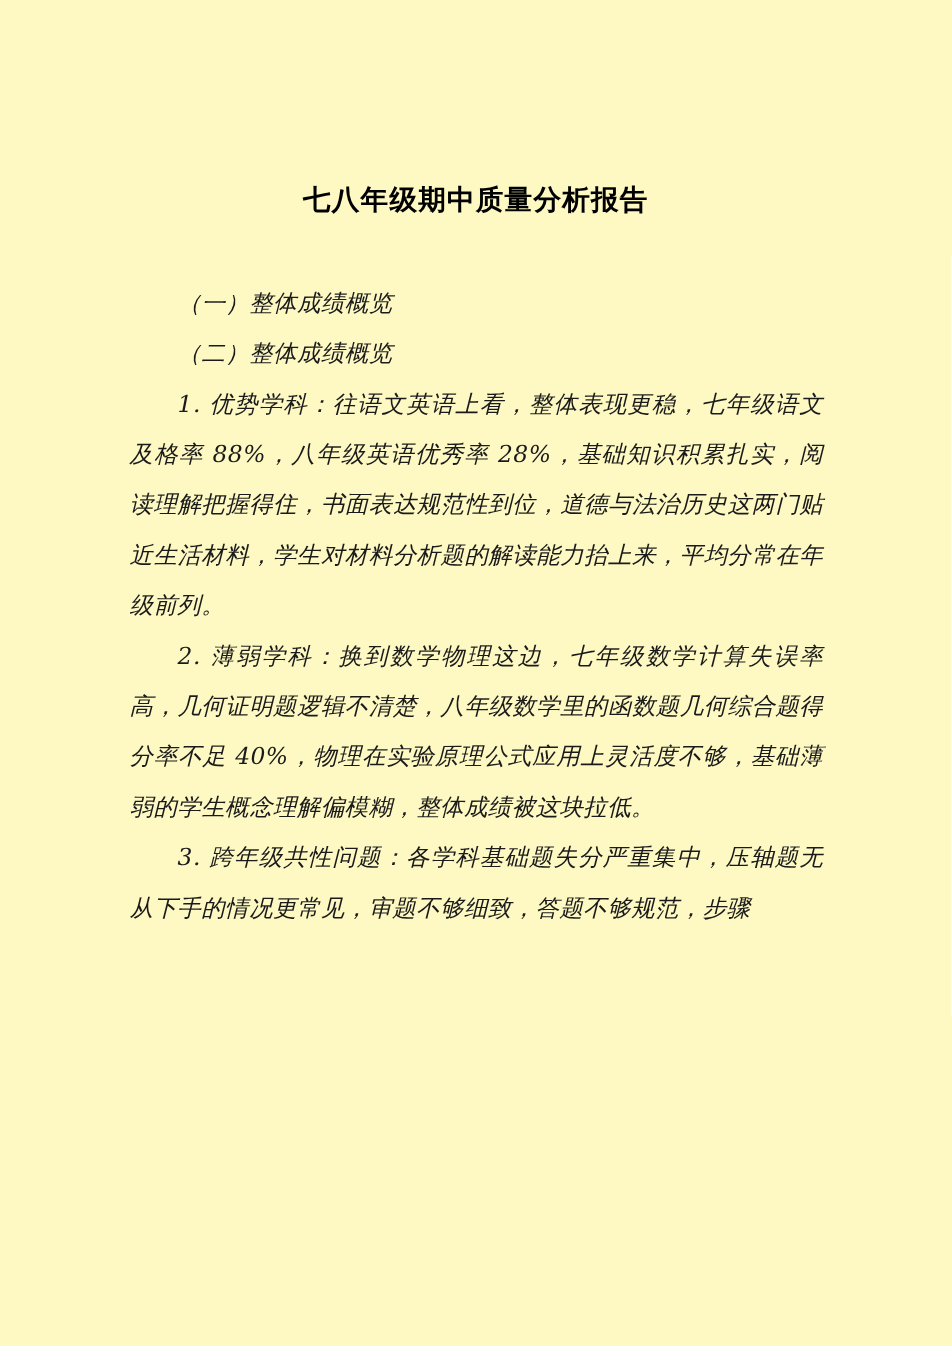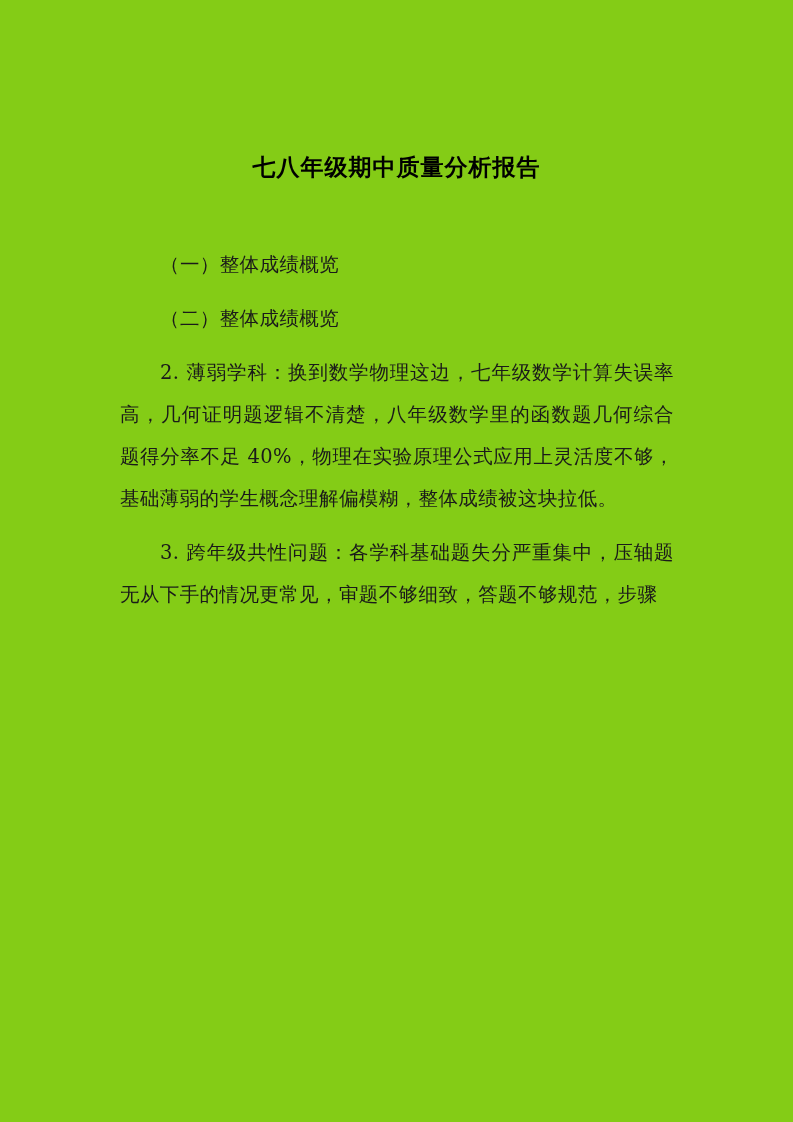--- a/index.html
+++ b/index.html
@@ -4,21 +4,21 @@
 <style>
   html, body {
     margin: 0;
     padding: 0;
     background: #ffffff;
   }
   .page {
     position: relative;
     width: 793px;
     height: 1122px;
-    background: #84cc16;
+    background: #fef9c3;
     overflow: hidden;
     box-sizing: border-box;
   }
   .doc-title {
     position: absolute;
     top: 150px;
     left: 0;
     width: 793px;
     text-align: center;
     font-family: "DejaVu Sans", "Liberation Sans", sans-serif;
@@ -28,47 +28,49 @@
     color: #000000;
     line-height: 34px;
   }
   .body-block {
     position: absolute;
     top: 232px;
     left: 108px;
     width: 578px;
   }
   .para {
-    margin: 12px;
+    margin: 0;
     padding: 0;
     font-family: "DejaVu Serif", "Liberation Serif", serif;
     font-size: 19.5px;
     line-height: 42px;
     color: #1a1a1a;
     text-align: justify;
     text-justify: inter-character;
     text-indent: 40px;
     letter-spacing: 0.4px;
     word-break: break-all;
+    font-style: italic;
   }
 </style>
 </head>
 <body>
 
 <div class="page">
 
   <div class="doc-title">七八年级期中质量分析报告</div>
 
   <div class="body-block">
 
     <p class="para">（一）整体成绩概览</p>
 
 
     <p class="para">（二）整体成绩概览</p>
 
+    <p class="para">1. 优势学科：往语文英语上看，整体表现更稳，七年级语文及格率 88%，八年级英语优秀率 28%，基础知识积累扎实，阅读理解把握得住，书面表达规范性到位，道德与法治历史这两门贴近生活材料，学生对材料分析题的解读能力抬上来，平均分常在年级前列。</p>
 
     <p class="para">2. 薄弱学科：换到数学物理这边，七年级数学计算失误率高，几何证明题逻辑不清楚，八年级数学里的函数题几何综合题得分率不足 40%，物理在实验原理公式应用上灵活度不够，基础薄弱的学生概念理解偏模糊，整体成绩被这块拉低。</p>
 
     <p class="para">3. 跨年级共性问题：各学科基础题失分严重集中，压轴题无从下手的情况更常见，审题不够细致，答题不够规范，步骤</p>
 
   </div>
 
 </div>
 
 </body></html>

